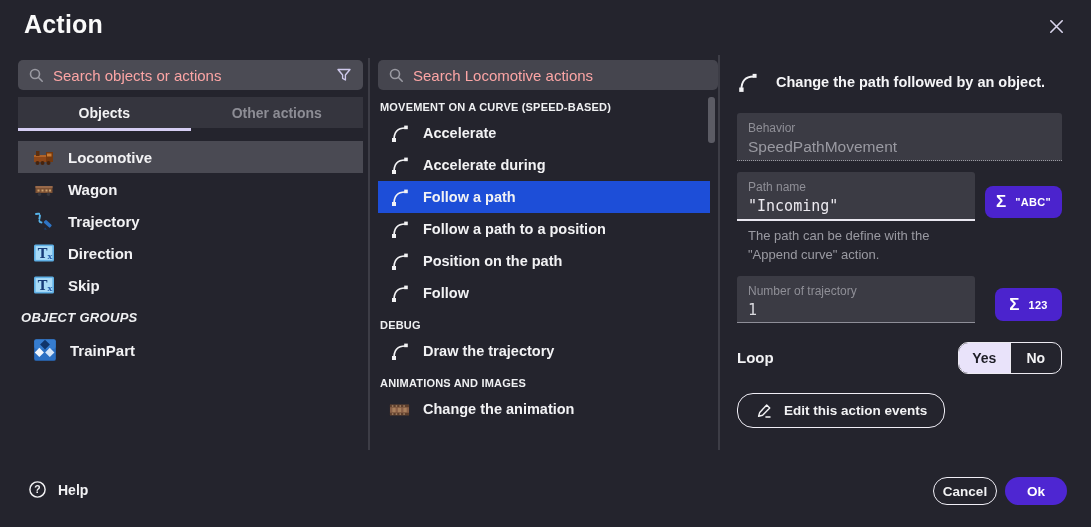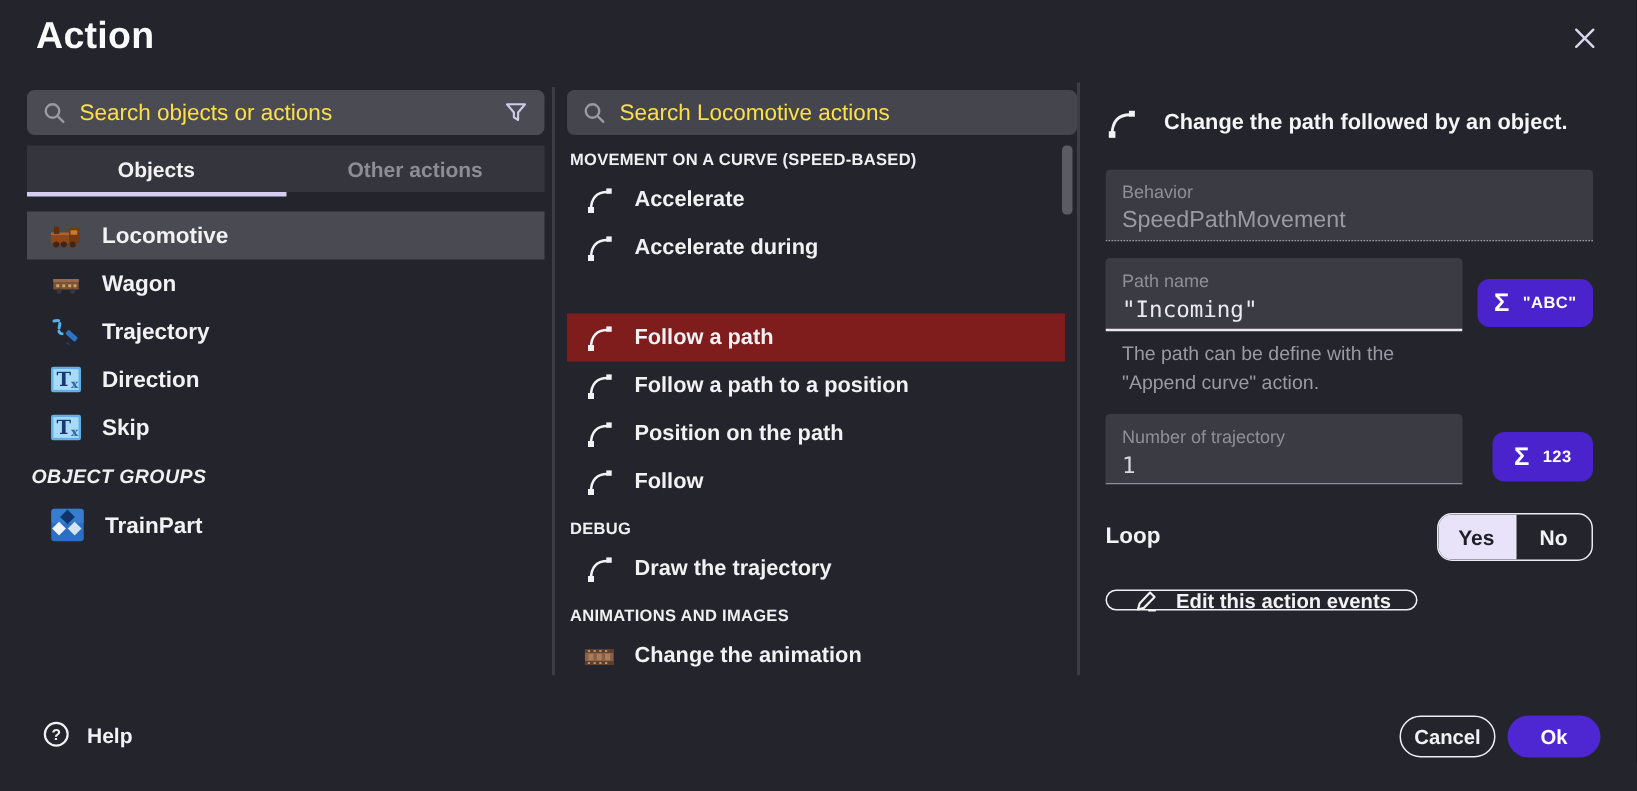--- a/index.html
+++ b/index.html
@@ -10,21 +10,21 @@
     background:#24242d; color:#f2f2f4; overflow:hidden;
   }
   .abs { position:absolute; }
 
   
   .title { left:24px; top:10px; font-size:25px; font-weight:700; color:#fafafa; letter-spacing:.2px; }
   .close-btn { left:1043px; top:15px; width:26px; height:26px; display:flex; align-items:center; justify-content:center; cursor:pointer; }
 
   
   .searchbox { height:30px; border-radius:5px; display:flex; align-items:center; padding:0 10px; gap:9px; }
-  .searchbox .ph { font-size:15px; color:#fde047; flex:1; white-space:nowrap; overflow:hidden; }
+  .searchbox .ph { font-size:15px; color:#fca5a5; flex:1; white-space:nowrap; overflow:hidden; }
   .search-left { left:18px; top:60px; width:345px; background:#4b4b54; }
   .search-mid  { left:378px; top:60px; width:340px; background:#45454e; }
 
   
   .tabs { left:18px; top:97px; width:345px; height:31px; display:flex; background:#35353e; }
   .tab { flex:1; display:flex; align-items:center; justify-content:center; font-size:14px; font-weight:700; color:#8d8d95; cursor:pointer; position:relative; }
   .tab.active { color:#f2f2f4; }
   .tab.active::after { content:""; position:absolute; left:0; right:0; bottom:-3px; height:3px; background:#d5cef3; }
 
   
@@ -33,21 +33,21 @@
   .row.sel { background:#4a4a53; }
   .icon-cell { width:24px; height:24px; display:flex; align-items:center; justify-content:center; flex:none; }
 
   .left-list { left:18px; top:141px; width:345px; }
   .groups-header { padding:9px 0 6px 3px; font-size:13px; font-weight:700; color:#eff0f2; letter-spacing:.3px;font-style:italic; }
   .left-list .row.group-row { height:38px; }
 
   .mid-panel { left:378px; top:96px; width:332px; height:354px; overflow:hidden; }
   .mid-panel .row { height:32px; padding-left:11px; gap:13px; }
   .mid-panel .row .lbl { font-size:14.5px; }
-  .mid-panel .row.sel { background:#7f1d1d;margin-top:28px; }
+  .mid-panel .row.sel { background:#1d4ed8; }
   .sec-header { padding:5px 2px 4px 2px; font-size:11px; font-weight:700; color:#eff0f2; letter-spacing:.2px; }
   .mid-panel .icon-cell { width:21px; height:21px; }
 
   
   .vdiv { width:2px; background:#3d3d46; }
   .vdiv1 { left:368px; top:58px; height:392px; }
   .vdiv2 { left:718px; top:55px; height:395px; }
   .scroll-thumb { left:708px; top:97px; width:7px; height:46px; background:#5b5b64; border-radius:3px; }
 
   
@@ -71,21 +71,21 @@
   .num-btn { left:995px; top:288px; width:67px; height:33px; }
 
   .helper { left:748px; top:226px; width:230px; font-size:13px; line-height:19px; color:#9a9aa2; }
 
   .loop-label { left:737px; top:349px; font-size:15px; font-weight:700; color:#f2f2f4; }
   .toggle { left:958px; top:342px; width:104px; height:32px; border:1px solid #eceaf1; border-radius:10px; display:flex; overflow:hidden; }
   .toggle .opt { flex:1; display:flex; align-items:center; justify-content:center; font-size:14px; font-weight:700; cursor:pointer; }
   .toggle .opt.on { background:#e9e3fa; color:#1f1f27; }
   .toggle .opt.off { background:transparent; color:#f2f2f4; border-left:1px solid #eceaf1; }
 
-  .edit-btn { left:737px; top:393px; height:14px; padding:0 17px; background:transparent; border:1px solid #f0eef6; border-radius:16px; color:#f2f2f4; display:flex; align-items:center; gap:10px; font-size:13.5px; font-weight:700; cursor:pointer; font-family:inherit; }
+  .edit-btn { left:737px; top:393px; height:35px; padding:0 17px; background:transparent; border:1px solid #f0eef6; border-radius:16px; color:#f2f2f4; display:flex; align-items:center; gap:10px; font-size:13.5px; font-weight:700; cursor:pointer; font-family:inherit; }
 
   
   .help { left:28px; top:480px; display:flex; align-items:center; gap:11px; cursor:pointer; }
   .help .txt { font-size:14px; font-weight:700; color:#f2f2f4; }
   .btn { height:28px; border-radius:14px; display:flex; align-items:center; justify-content:center; font-size:13.5px; font-weight:700; cursor:pointer; font-family:inherit; }
   .cancel-btn { left:933px; top:477px; width:64px; background:transparent; border:1px solid #f0eef6; color:#f2f2f4; }
   .ok-btn { left:1005px; top:477px; width:62px; background:#4e26d2; border:none; color:#fff; }
 </style>
 </head>
 <body>

